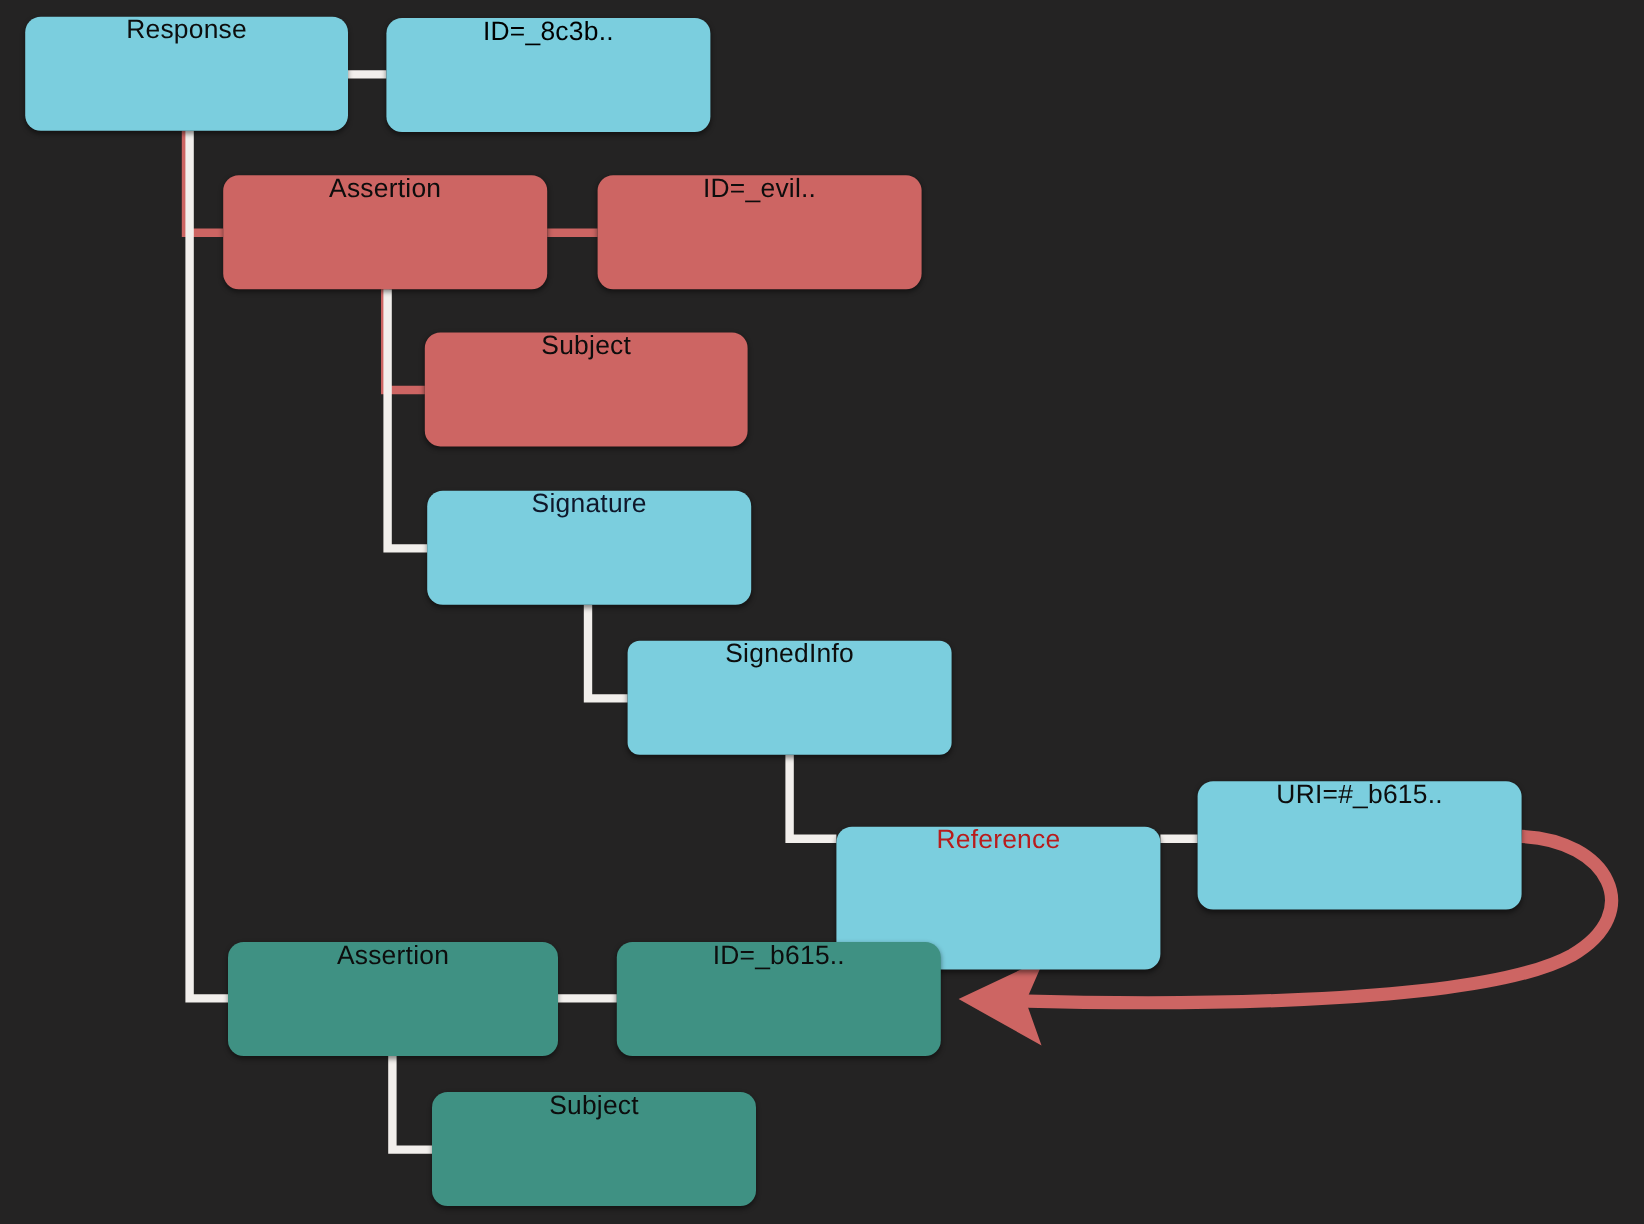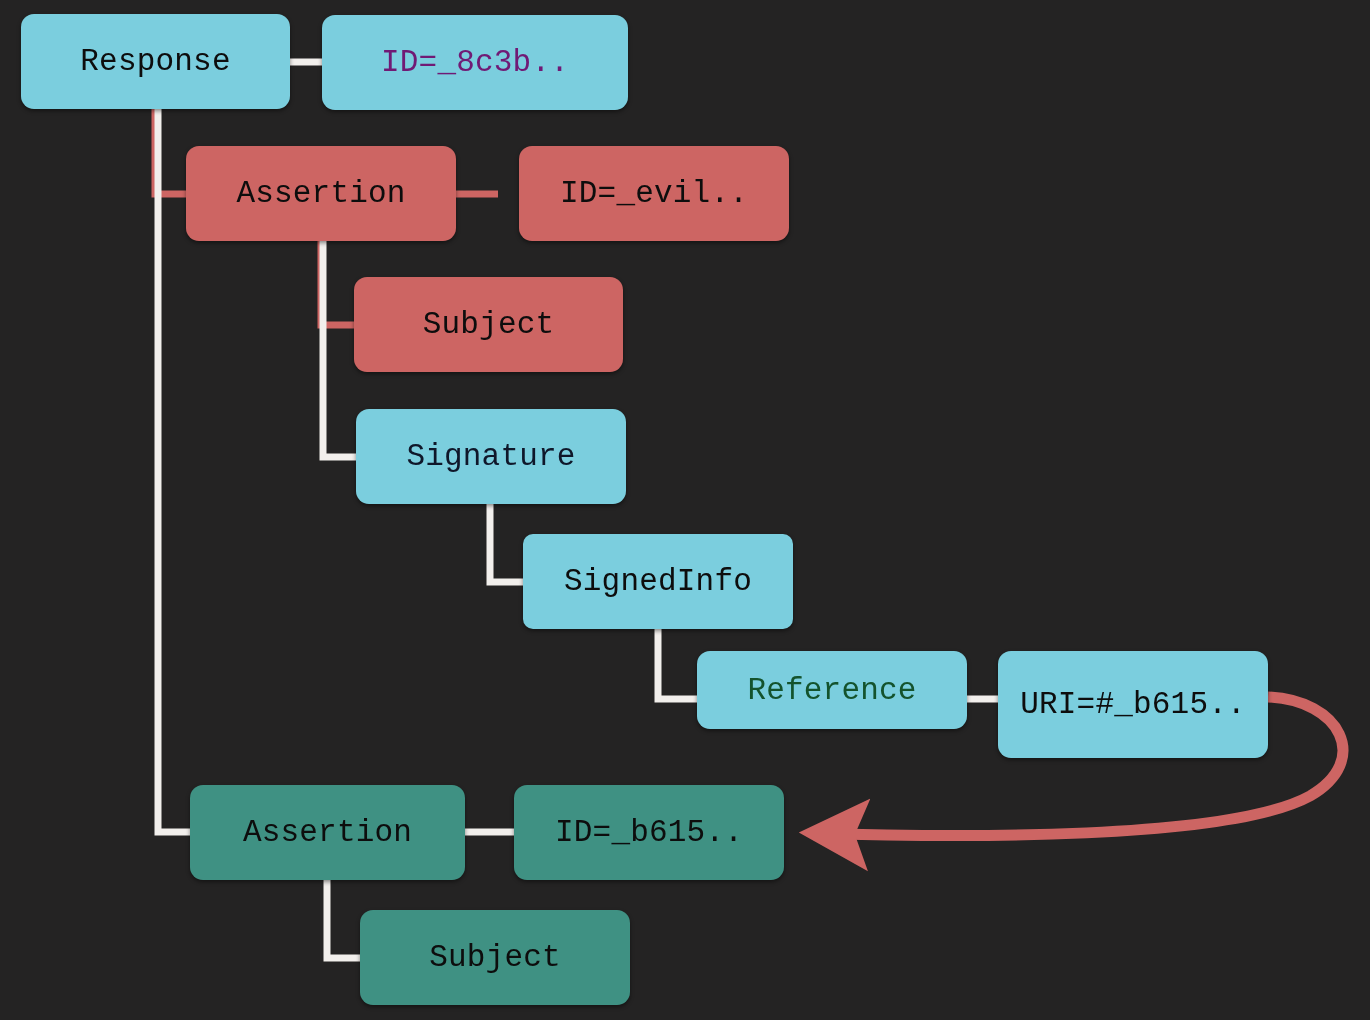--- a/index.html
+++ b/index.html
@@ -19,32 +19,31 @@
     position: absolute;
     left: 0; top: 0;
     width: 1370px;
     height: 1020px;
     pointer-events: none;
   }
   .node {
     position: absolute;
     box-sizing: border-box;
     display: flex;
-    align-items: center;
+    align-items: flex-start;
     justify-content: center;
     border-radius: 13px;
     color: #0d0d0d;
-    font-size: 31px;
+    font-size: 22px;
     font-weight: 400;
     letter-spacing: 0.2px;
     line-height: 1;
     text-align: center;
     box-shadow: 0 2px 4px rgba(0,0,0,0.45);
     z-index: 2;
-    font-family: Liberation Mono, monospace;
   }
   .node-label {
     pointer-events: none;
     white-space: nowrap;
   }
 </style>
 </head>
 <body>
 
 <div id="stage" style="background: rgb(36, 35, 35);">
@@ -68,39 +67,39 @@
         <path d="M 465 832 L 514 832" fill="none" stroke="#f2efec" stroke-width="7" stroke-linecap="butt" stroke-linejoin="miter"></path>
         <path d="M 327 880 L 327 958 L 360 958" fill="none" stroke="#f2efec" stroke-width="7" stroke-linecap="butt" stroke-linejoin="miter"></path>
         <path d="M 1268 697 C 1340 700 1372 760 1310 796 C 1230 840 960 838 812 833" fill="none" stroke="#cd6563" stroke-width="11" stroke-linecap="butt" marker-end="url(#arrowhead-red)"></path>
       </g>
   </svg>
 
   <div id="node-layer">
       <div class="node" style="left: 21px; top: 14px; width: 269px; height: 95px; background: rgb(123, 206, 222); color: rgb(13, 13, 13);">
         <span class="node-label">Response</span>
       </div>
-      <div class="node" style="left: 322px; top: 15px; width: 306px; height: 95px; background: rgb(123, 206, 222); color: #701a75;">
+      <div class="node" style="left: 322px; top: 15px; width: 270px; height: 95px; background: rgb(123, 206, 222); color: #000000;">
         <span class="node-label">ID=_8c3b..</span>
       </div>
       <div class="node" style="left: 186px; top: 146px; width: 270px; height: 95px; background: rgb(205, 101, 99); color: rgb(13, 13, 13);">
         <span class="node-label">Assertion</span>
       </div>
-      <div class="node" style="left: 498px; top: 146px; width: 270px; height: 95px; background: rgb(205, 101, 99); color: rgb(13, 13, 13); margin-left: 21px;">
+      <div class="node" style="left: 498px; top: 146px; width: 270px; height: 95px; background: rgb(205, 101, 99); color: rgb(13, 13, 13);">
         <span class="node-label">ID=_evil..</span>
       </div>
       <div class="node" style="left: 354px; top: 277px; width: 269px; height: 95px; background: rgb(205, 101, 99); color: rgb(13, 13, 13);">
         <span class="node-label">Subject</span>
       </div>
       <div class="node" style="left: 356px; top: 409px; width: 270px; height: 95px; background: rgb(123, 206, 222); color: #0f172a;">
         <span class="node-label">Signature</span>
       </div>
       <div class="node" style="left: 523px; top: 534px; width: 270px; height: 95px; background: rgb(123, 206, 222); color: rgb(13, 13, 13); border-radius: 10px;">
         <span class="node-label">SignedInfo</span>
       </div>
-      <div class="node" style="left: 697px; top: 651px; width: 270px; height: 78px; background: rgb(123, 206, 222); color: #14532d;">
+      <div class="node" style="left: 697px; top: 689px; width: 270px; height: 119px; background: rgb(123, 206, 222); color: #b91c1c;">
         <span class="node-label">Reference</span>
       </div>
       <div class="node" style="left: 998px; top: 651px; width: 270px; height: 107px; background: rgb(123, 206, 222); color: rgb(13, 13, 13);">
         <span class="node-label">URI=#_b615..</span>
       </div>
       <div class="node" style="left: 190px; top: 785px; width: 275px; height: 95px; background: rgb(63, 145, 131); color: rgb(13, 13, 13);">
         <span class="node-label">Assertion</span>
       </div>
       <div class="node" style="left: 514px; top: 785px; width: 270px; height: 95px; background: rgb(63, 145, 131); color: rgb(13, 13, 13);">
         <span class="node-label">ID=_b615..</span>

